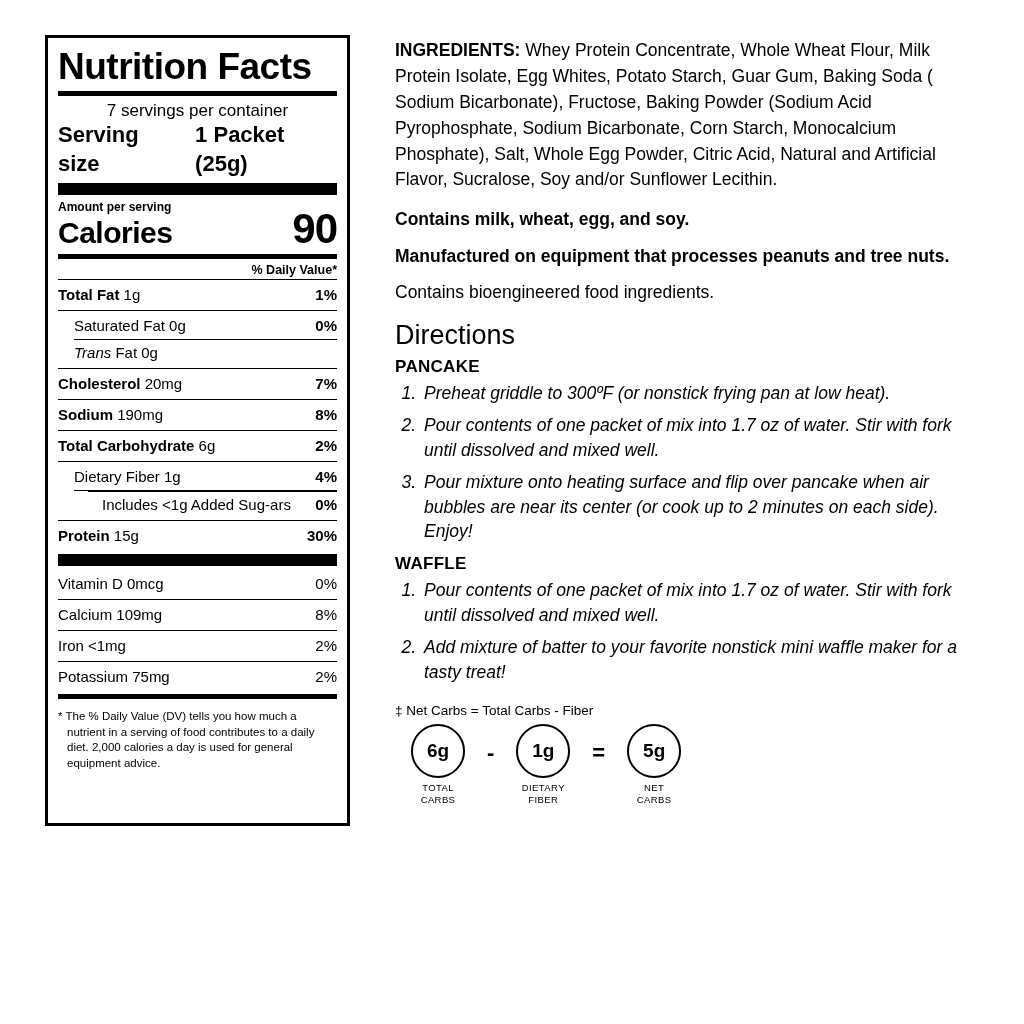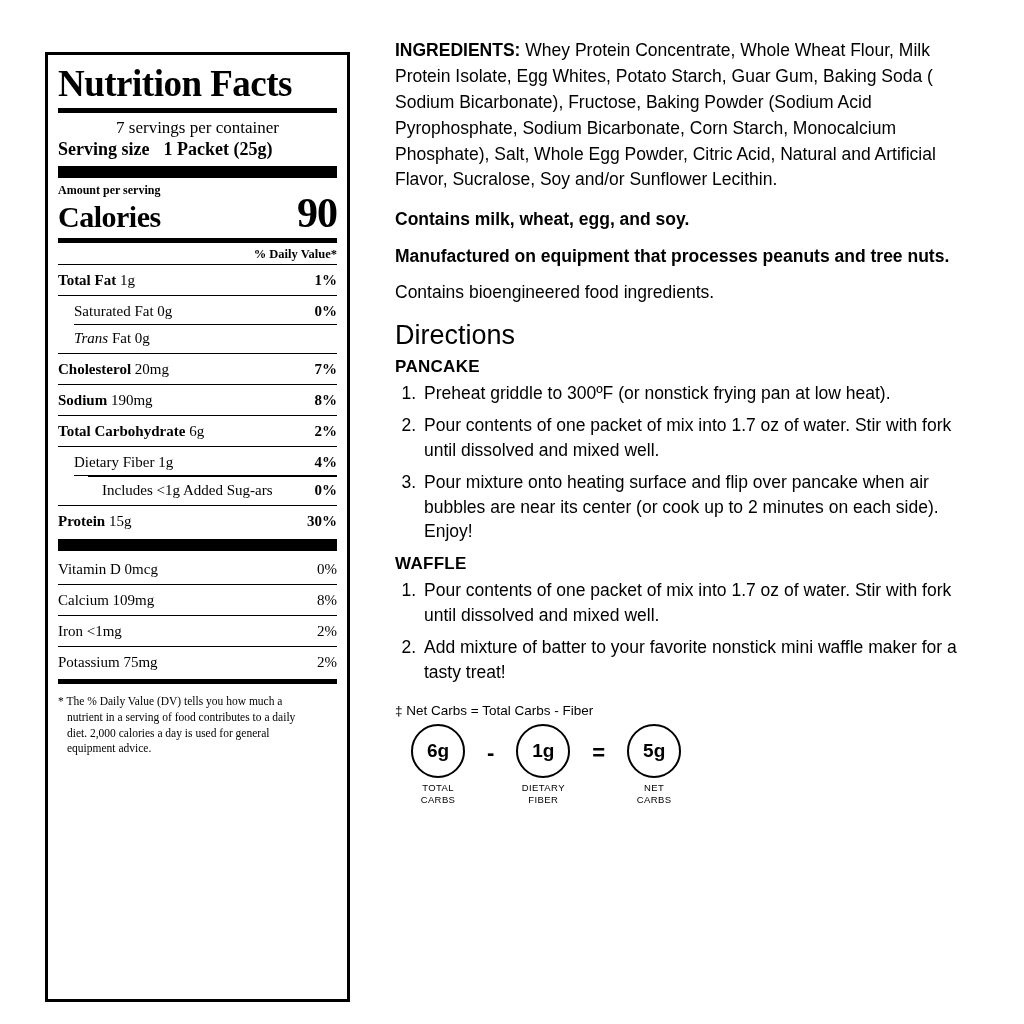--- a/index.html
+++ b/index.html
@@ -19,43 +19,42 @@
     display: flex;
     padding: 30px 40px 20px 45px;
   }
 
   
   .nf-panel {
     width: 305px;
     flex: 0 0 305px;
     border: 3px solid #000;
     padding: 8px 10px 10px 10px;
-    margin-top: 22px;
-    height: 950px;
-    font-family: Liberation Serif, serif;
+    margin-top: 5px;
+    height: 791px;
   }
   .nf-title {
     font-size: 37px;
     font-weight: bold;
     letter-spacing: -0.5px;
     line-height: 1.05;
     margin: 2px 0 4px 0;
   }
   .rule-med { height: 5px; background: #000; margin: 4px 0; }
   .rule-thick { height: 12px; background: #000; margin: 5px 0; }
   .rule-hair { height: 1px; background: #000; margin: 2px 0; }
 
   .servings {
     font-size: 17px;
     line-height: 1.25;
     margin-top: 2px;
     text-align: center;
   }
   .serving-size {
-    font-size: 18px;
+    font-size: 22px;
     font-weight: bold;
     line-height: 1.3;
     display: flex;
     margin-bottom: 3px;
   }
   .serving-size .ss-val { margin-left: 14px; }
 
   .amount-per {
     font-size: 12px;
     font-weight: bold;
@@ -141,21 +140,21 @@
     font-weight: bold;
     letter-spacing: 0.3px;
     margin: 4px 0 4px 0;
   }
   ol.steps {
     margin: 0 0 10px 0;
     padding-left: 26px;
     font-size: 17.5px;
     line-height: 1.42;
   }
-  ol.steps li { margin-bottom: 7px; padding-left: 3px; }
+  ol.steps li { margin-bottom: 7px; padding-left: 3px; font-style: italic; }
 
   .netcarbs-note {
     font-size: 13.5px;
     margin: 18px 0 6px 0;
   }
   .carb-math {
     display: flex;
     align-items: center;
     gap: 10px;
     margin-left: 4px;

